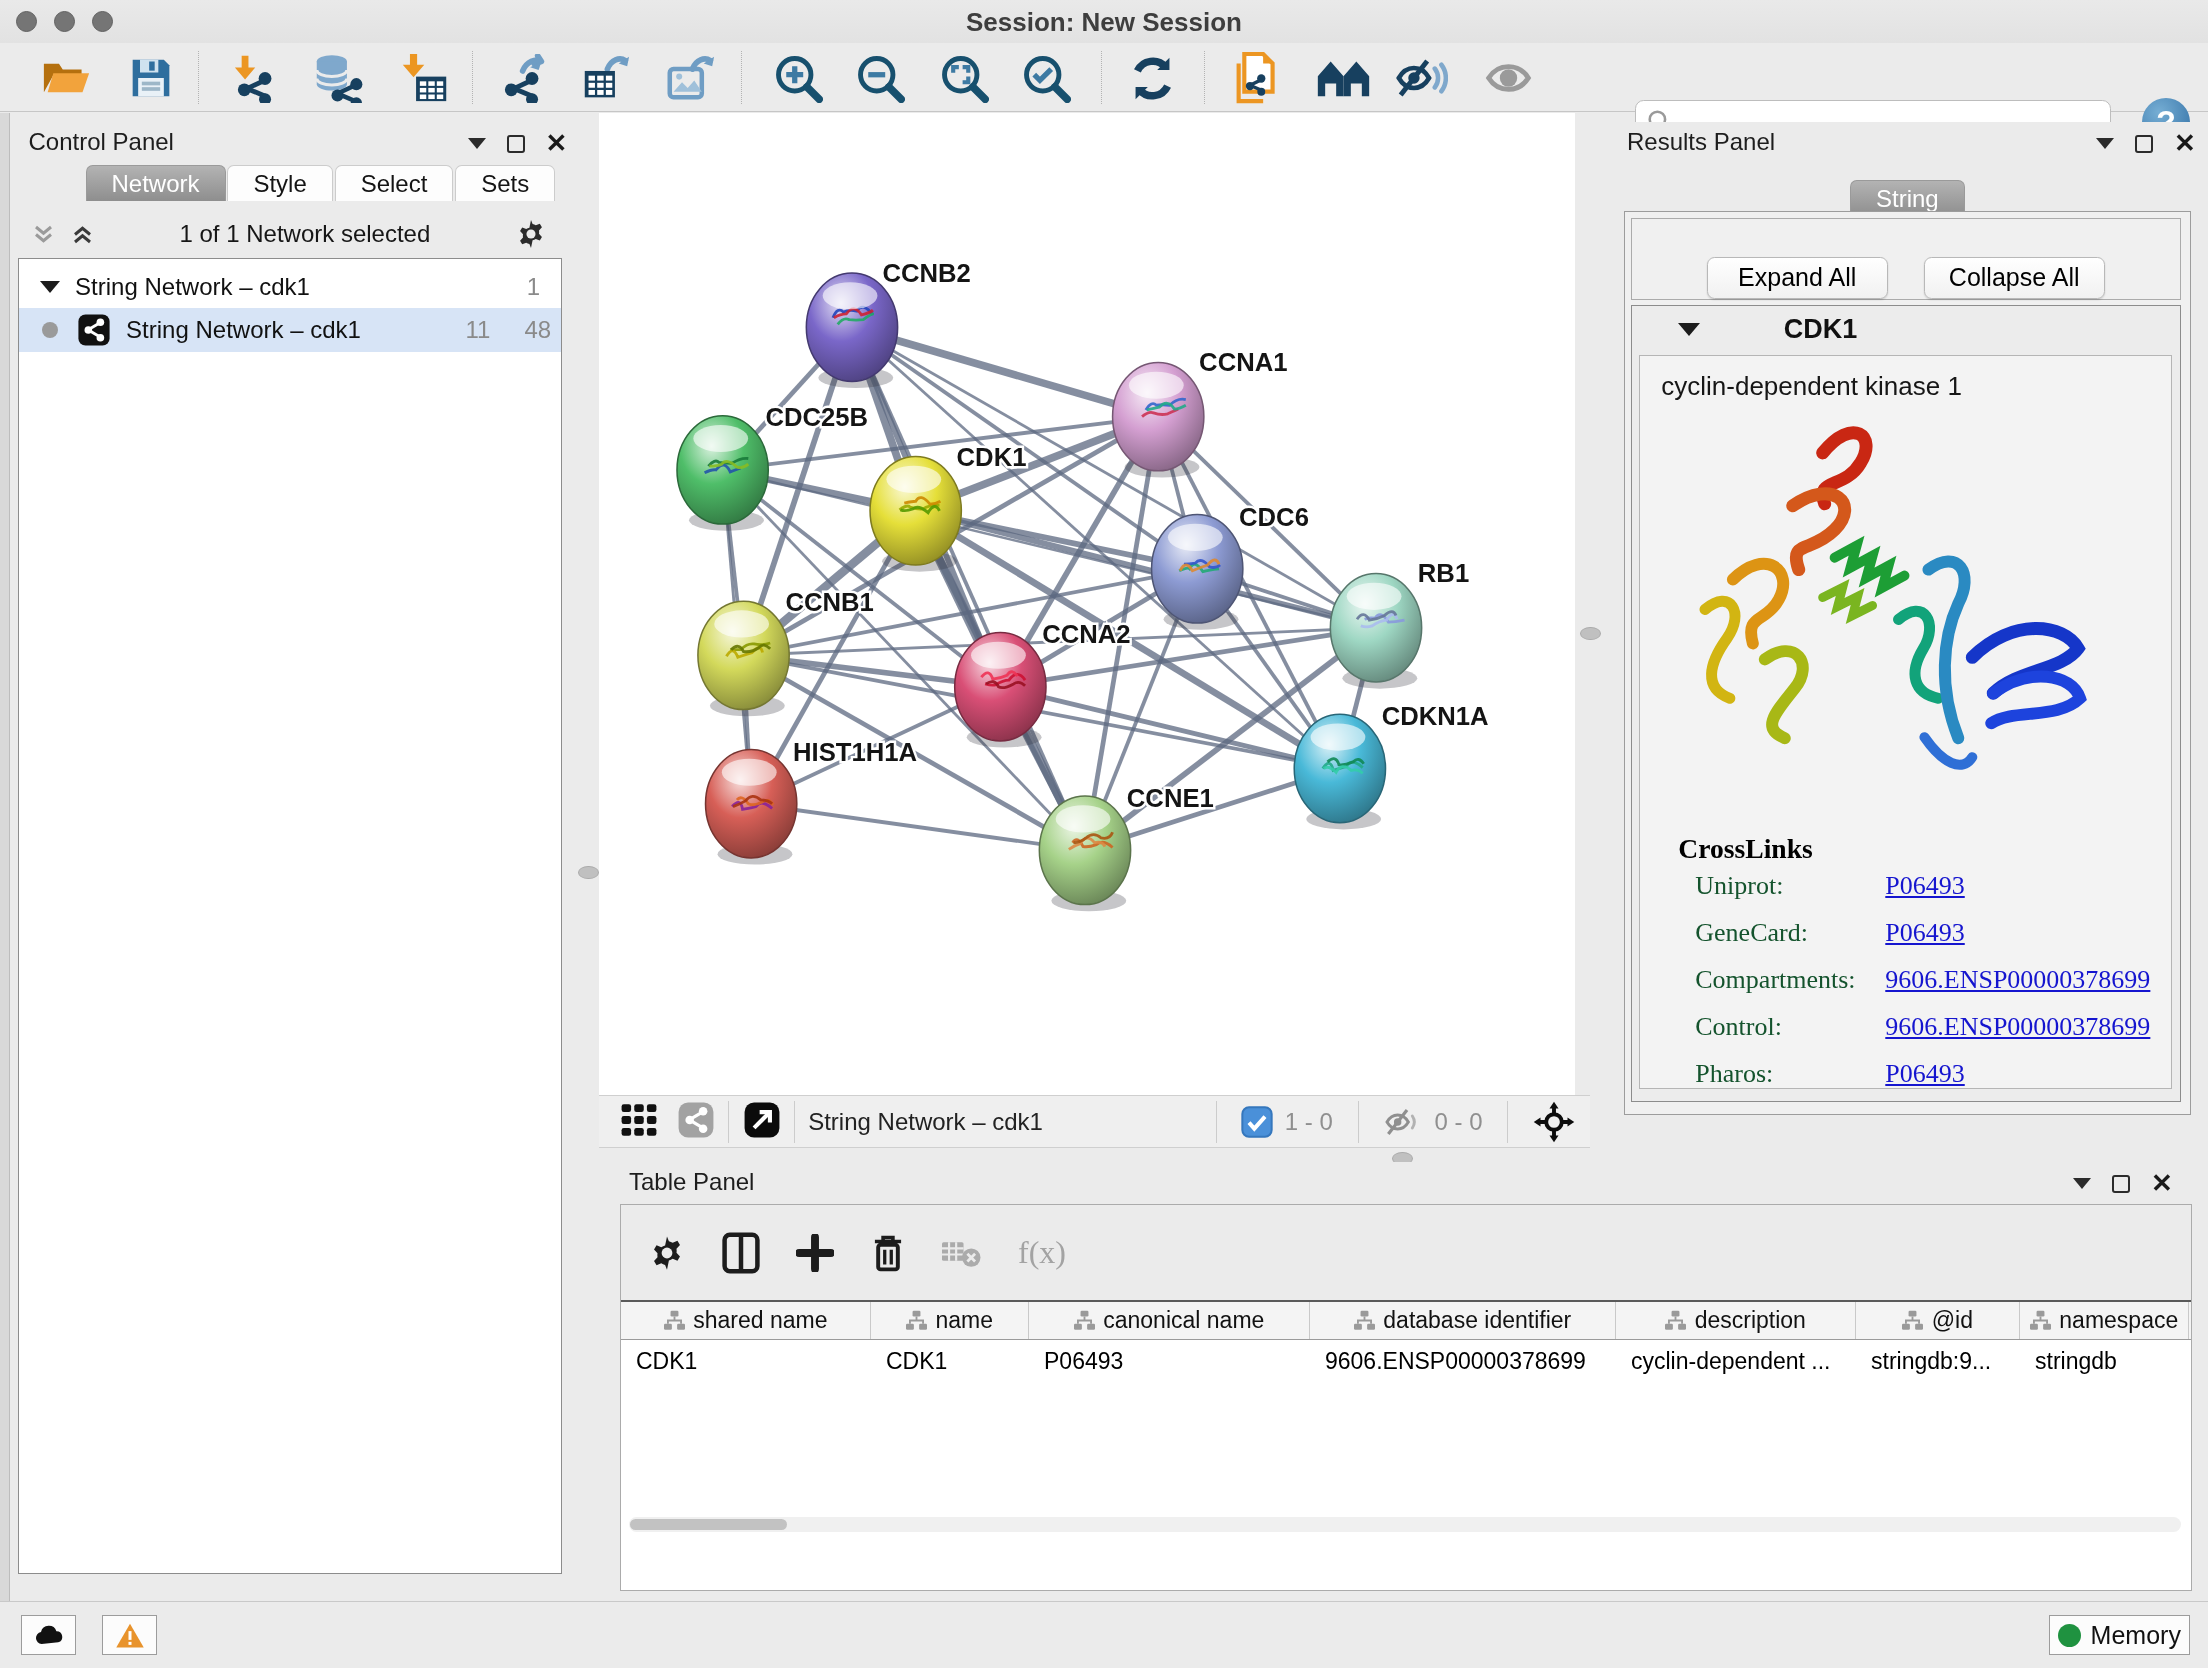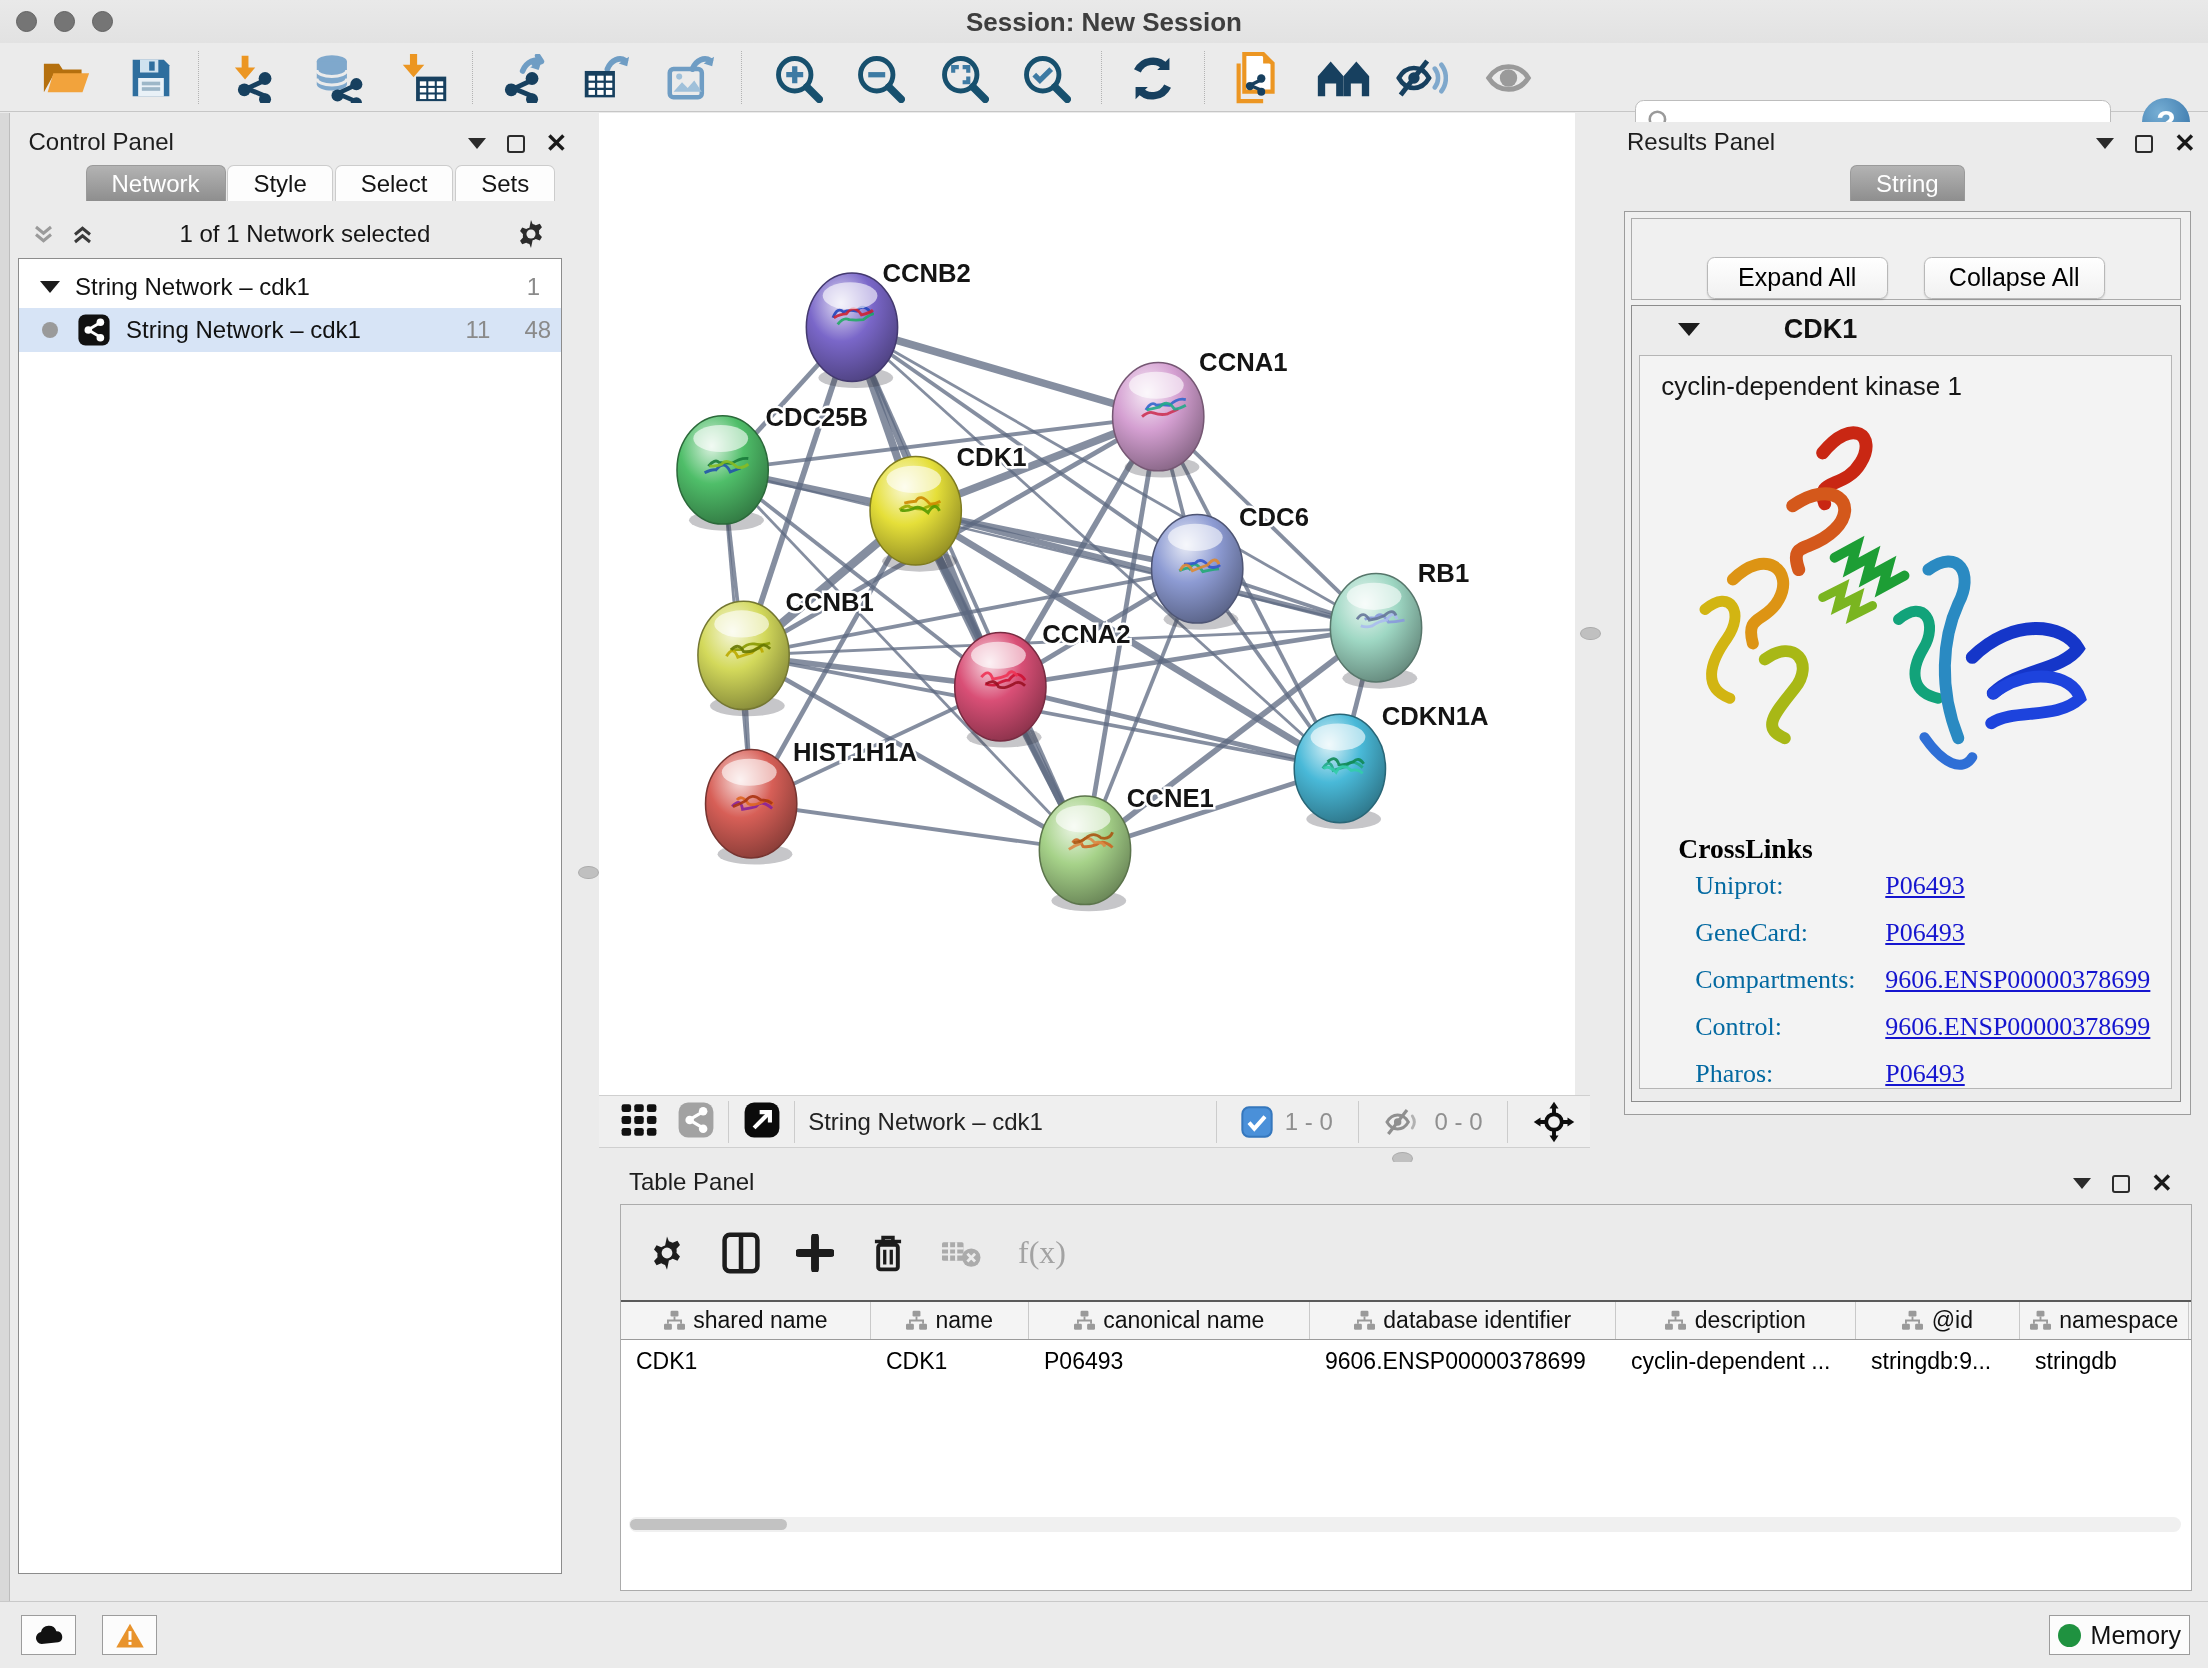--- a/index.html
+++ b/index.html
@@ -54,21 +54,21 @@
   #rp-box { position:absolute; left:19px; top:89px; width:567px; height:904px; background:#f0f0f0; border:1.9px solid #9c9c9c; }
   #rp-btnbox { position:absolute; left:5.7px; top:5.7px; width:550px; height:82px; border:1px solid #ababab; display:flex; align-items:flex-end; justify-content:center; gap:36px; background:#f0f0f0; }
   .rp-btn { min-width:181px; height:42px; background:linear-gradient(#ffffff,#f1f1f1); border:1px solid #b8b8b8; border-radius:7.6px; font-size:25px; display:flex; align-items:center; justify-content:center; padding:0 19px; box-shadow:0 1px 1.9px rgba(0,0,0,.15); }
   #rp-entry { position:absolute; left:5.7px; top:93px; width:550px; height:797px; border:1px solid #8c8c8c; background:#ececec; }
   #rp-entry-head { height:46px; display:flex; align-items:center; }
   #rp-entry-name { font-size:27px; font-weight:700; color:#111; margin-left:84px; }
   #rp-entry-body { position:absolute; left:7.6px; top:49px; width:533px; height:734px; background:#f3f3f3; border:1px solid #b5b5b5; }
   #rp-desc { font-size:26px; color:#161616; margin:15px 0 0 21px; }
   .xl-title { font-family:"Liberation Serif", serif; font-size:27.6px; font-weight:700; color:#000; margin:13.3px 0 5.7px 38px; }
   .xrow { display:flex; font-family:"Liberation Serif", serif; font-size:26px; margin:0 0 17px 55px; }
-  .xrow .xl { width:190px; color:#0369a1; }
+  .xrow .xl { width:190px; color:#14532d; }
   .xrow a { color:#1515cf; text-decoration:underline; }
 
   
   #table-panel { left:599px; top:1162px; width:1609px; height:436px; background:#ebebeb; }
   #tp-box { position:absolute; left:21px; top:42px; width:1572px; height:387px; background:#ffffff; border:1px solid #ababab; }
   #tp-toolbar { position:absolute; left:0; top:0; width:100%; height:95px; background:#ebebeb; display:flex; align-items:center; gap:36px; padding-left:27px; }
   #tp-table { position:absolute; left:0; top:95px; width:100%; border-top:2.9px solid #5a5a5a; }
   .thead { display:flex; background:#f4f4f4; border-bottom:1.9px solid #9a9a9a; height:38px; }
   .th { display:flex; align-items:center; justify-content:center; gap:8.6px; font-size:23px; color:#111; border-right:1px solid #c9c9c9; overflow:hidden; white-space:nowrap; }
   .trow { display:flex; height:42px; }
@@ -642,21 +642,21 @@
 </div>
 <div class="splitter-dot" style="left:1392px;top:1152px"></div>
 
 <div id="results-panel" class="abs">
   <div style="position:absolute;left:22px;top:5.7px" class="panel-title">Results Panel</div>
   <div class="win-ctrl" style="left:491px;top:7.6px">
     <span class="tri-down"></span>
     <span class="sq"></span>
     <span class="xx">✕</span>
   </div>
-  <div class="tabrow" style="left:245px;top:43px">
+  <div class="tabrow" style="left:245px;top:58px">
     <div class="tab active">String</div>
   </div>
 
   <div id="rp-box">
     <div id="rp-btnbox">
       <div class="rp-btn">Expand All</div>
       <div class="rp-btn">Collapse All</div>
     </div>
     <div id="rp-entry">
       <div id="rp-entry-head">

